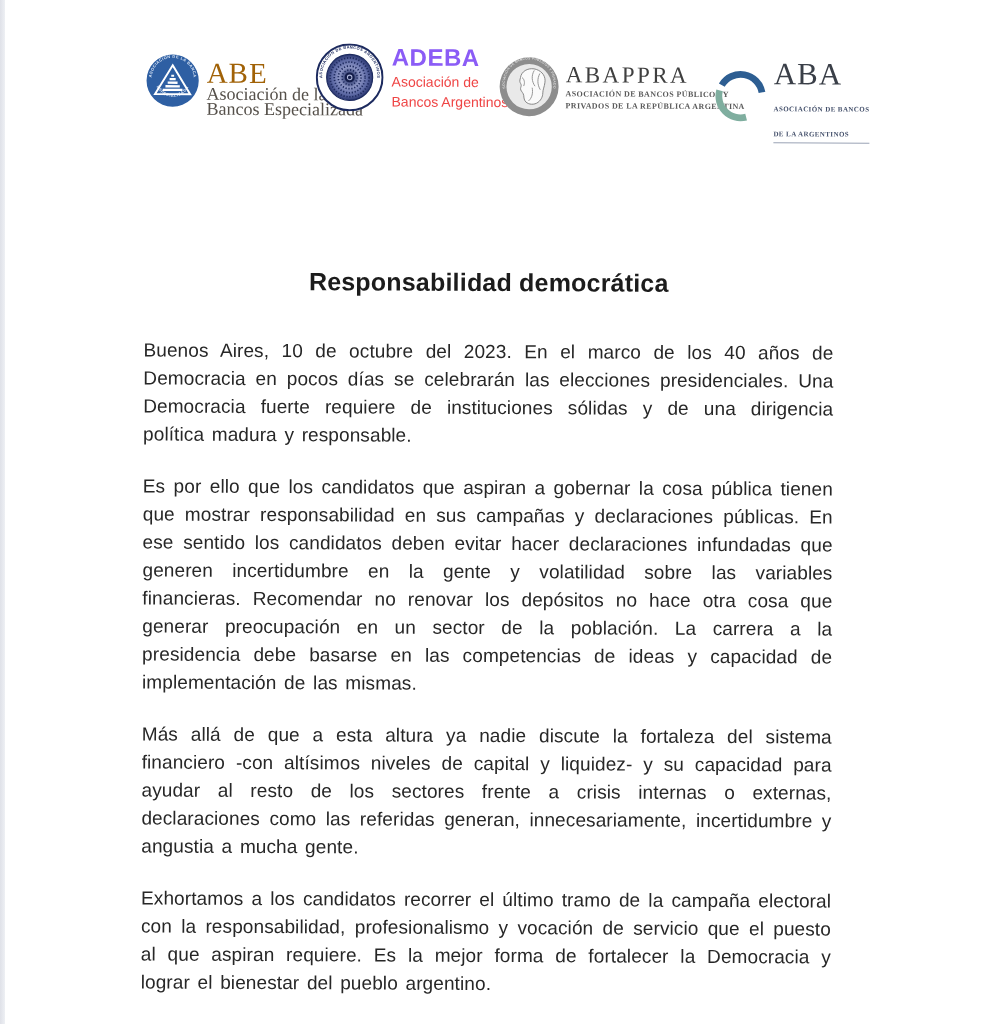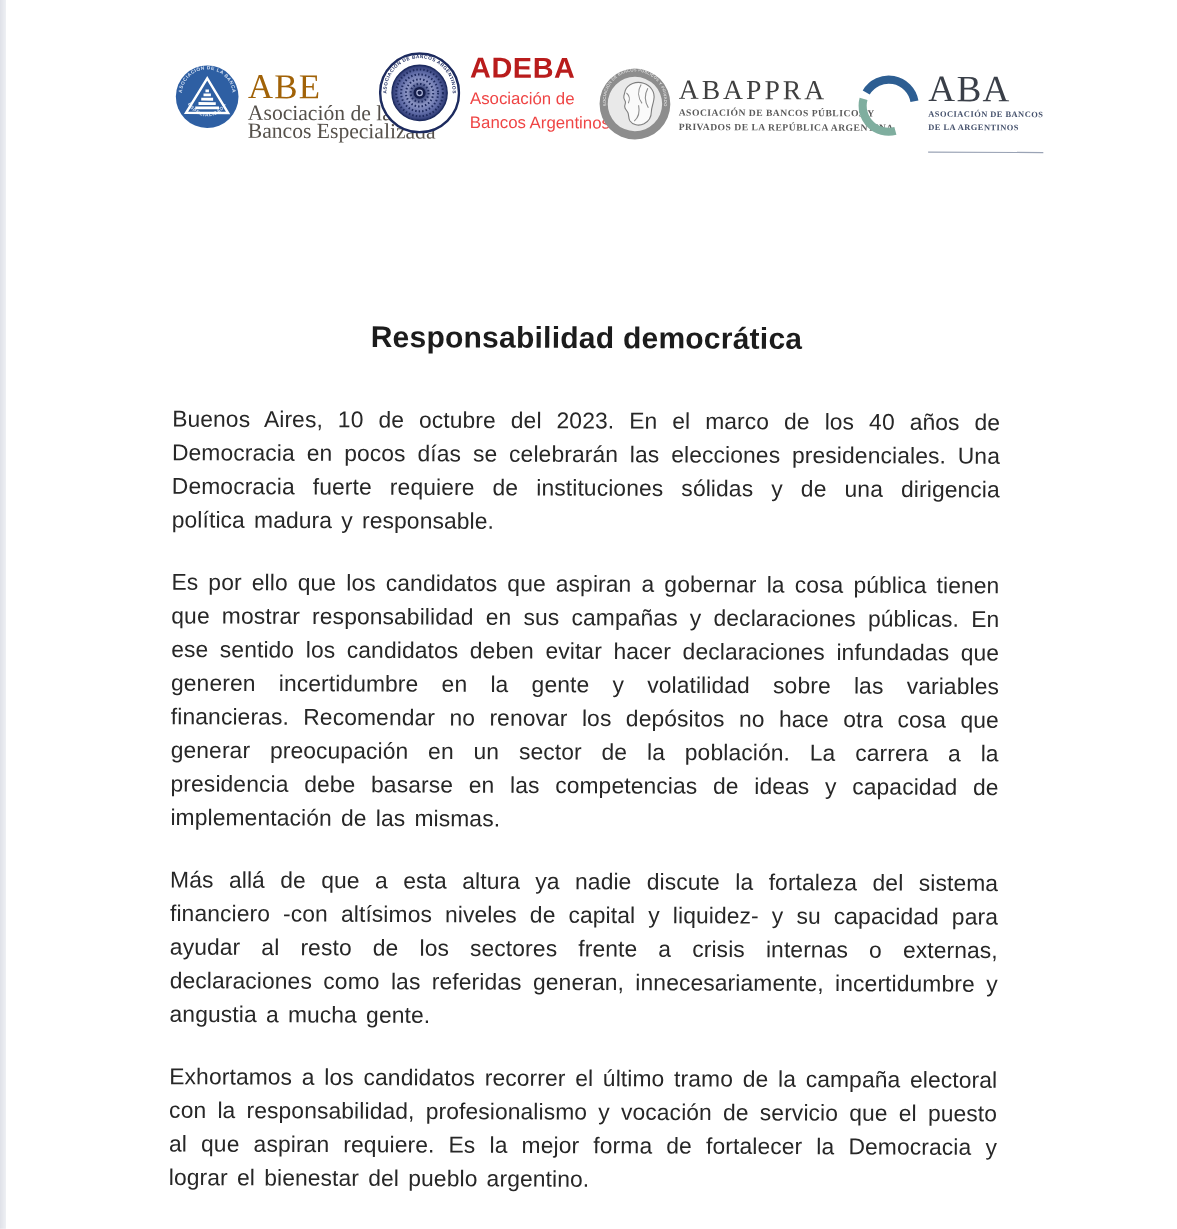--- a/index.html
+++ b/index.html
@@ -15,36 +15,36 @@
   .logo svg { display:block; flex:none; }
 
   .logo-abe { left:146px; top:2px; gap:7px; }
   .abe-acronym { font-family:"Liberation Serif", serif; font-size:29px; color:#a16207;
                  letter-spacing:1px; line-height:28px; }
   .abe-sub { font-family:"Liberation Serif", serif; font-size:18px; color:#55504a;
              line-height:15px; }
   .abe-text { margin-top:14px; }
 
   .logo-adeba { left:316px; top:0px; gap:8px; }
-  .adeba-acronym { font-weight:bold; font-size:24px; color:#b91c1c; letter-spacing:0.5px;
+  .adeba-acronym { font-weight:bold; font-size:24px; color:#8b5cf6; letter-spacing:0.5px;
                    line-height:26px; }
   .adeba-sub { font-size:14px; color:#ef4444; line-height:17.5px; margin-top:3px; }
 
   .logo-abappra { left:499px; top:12px; gap:6px; }
   .abappra-acronym { font-family:"Liberation Serif", serif; font-size:23px; color:#3f3f3f;
                      letter-spacing:2.5px; line-height:24px; }
   .abappra-sub { font-family:"Liberation Serif", serif; font-weight:bold; font-size:8px;
                  color:#5a5a5a; letter-spacing:0.4px; line-height:9.5px; margin-top:2px; }
 
   .logo-aba { left:712px; top:4px; gap:4px; }
   .aba-acronym { font-family:"Liberation Serif", serif; font-size:31px; color:#3a3f48;
                  letter-spacing:1px; line-height:30px; }
   .aba-sub { font-family:"Liberation Serif", serif; font-weight:bold; font-size:7px;
-             color:#44506b; letter-spacing:0.4px; line-height:8.5px; margin-top:2px; }
-  .aba-text { border-bottom:1px solid #9aa3b5; padding-bottom:16px; margin-top:10px; }
+             color:#44506b; letter-spacing:0.4px; line-height:8.5px; margin-top:16px; }
+  .aba-text { border-bottom:1px solid #9aa3b5; padding-bottom:4px; margin-top:10px; }
 
   
   .doc-title { position:absolute; top:268px; left:145px; width:690px; text-align:center;
                font-weight:bold; font-size:25px; color:#1c1c1c; letter-spacing:0.2px; }
   .doc-body { position:absolute; top:338px; left:145px; width:690px; }
   .doc-body p { text-align:justify; font-size:19px; line-height:28px; color:#272727;
                 word-spacing:0.12em; letter-spacing:0.1px; margin-bottom:24px; }
 </style>
 </head>
 <body>

